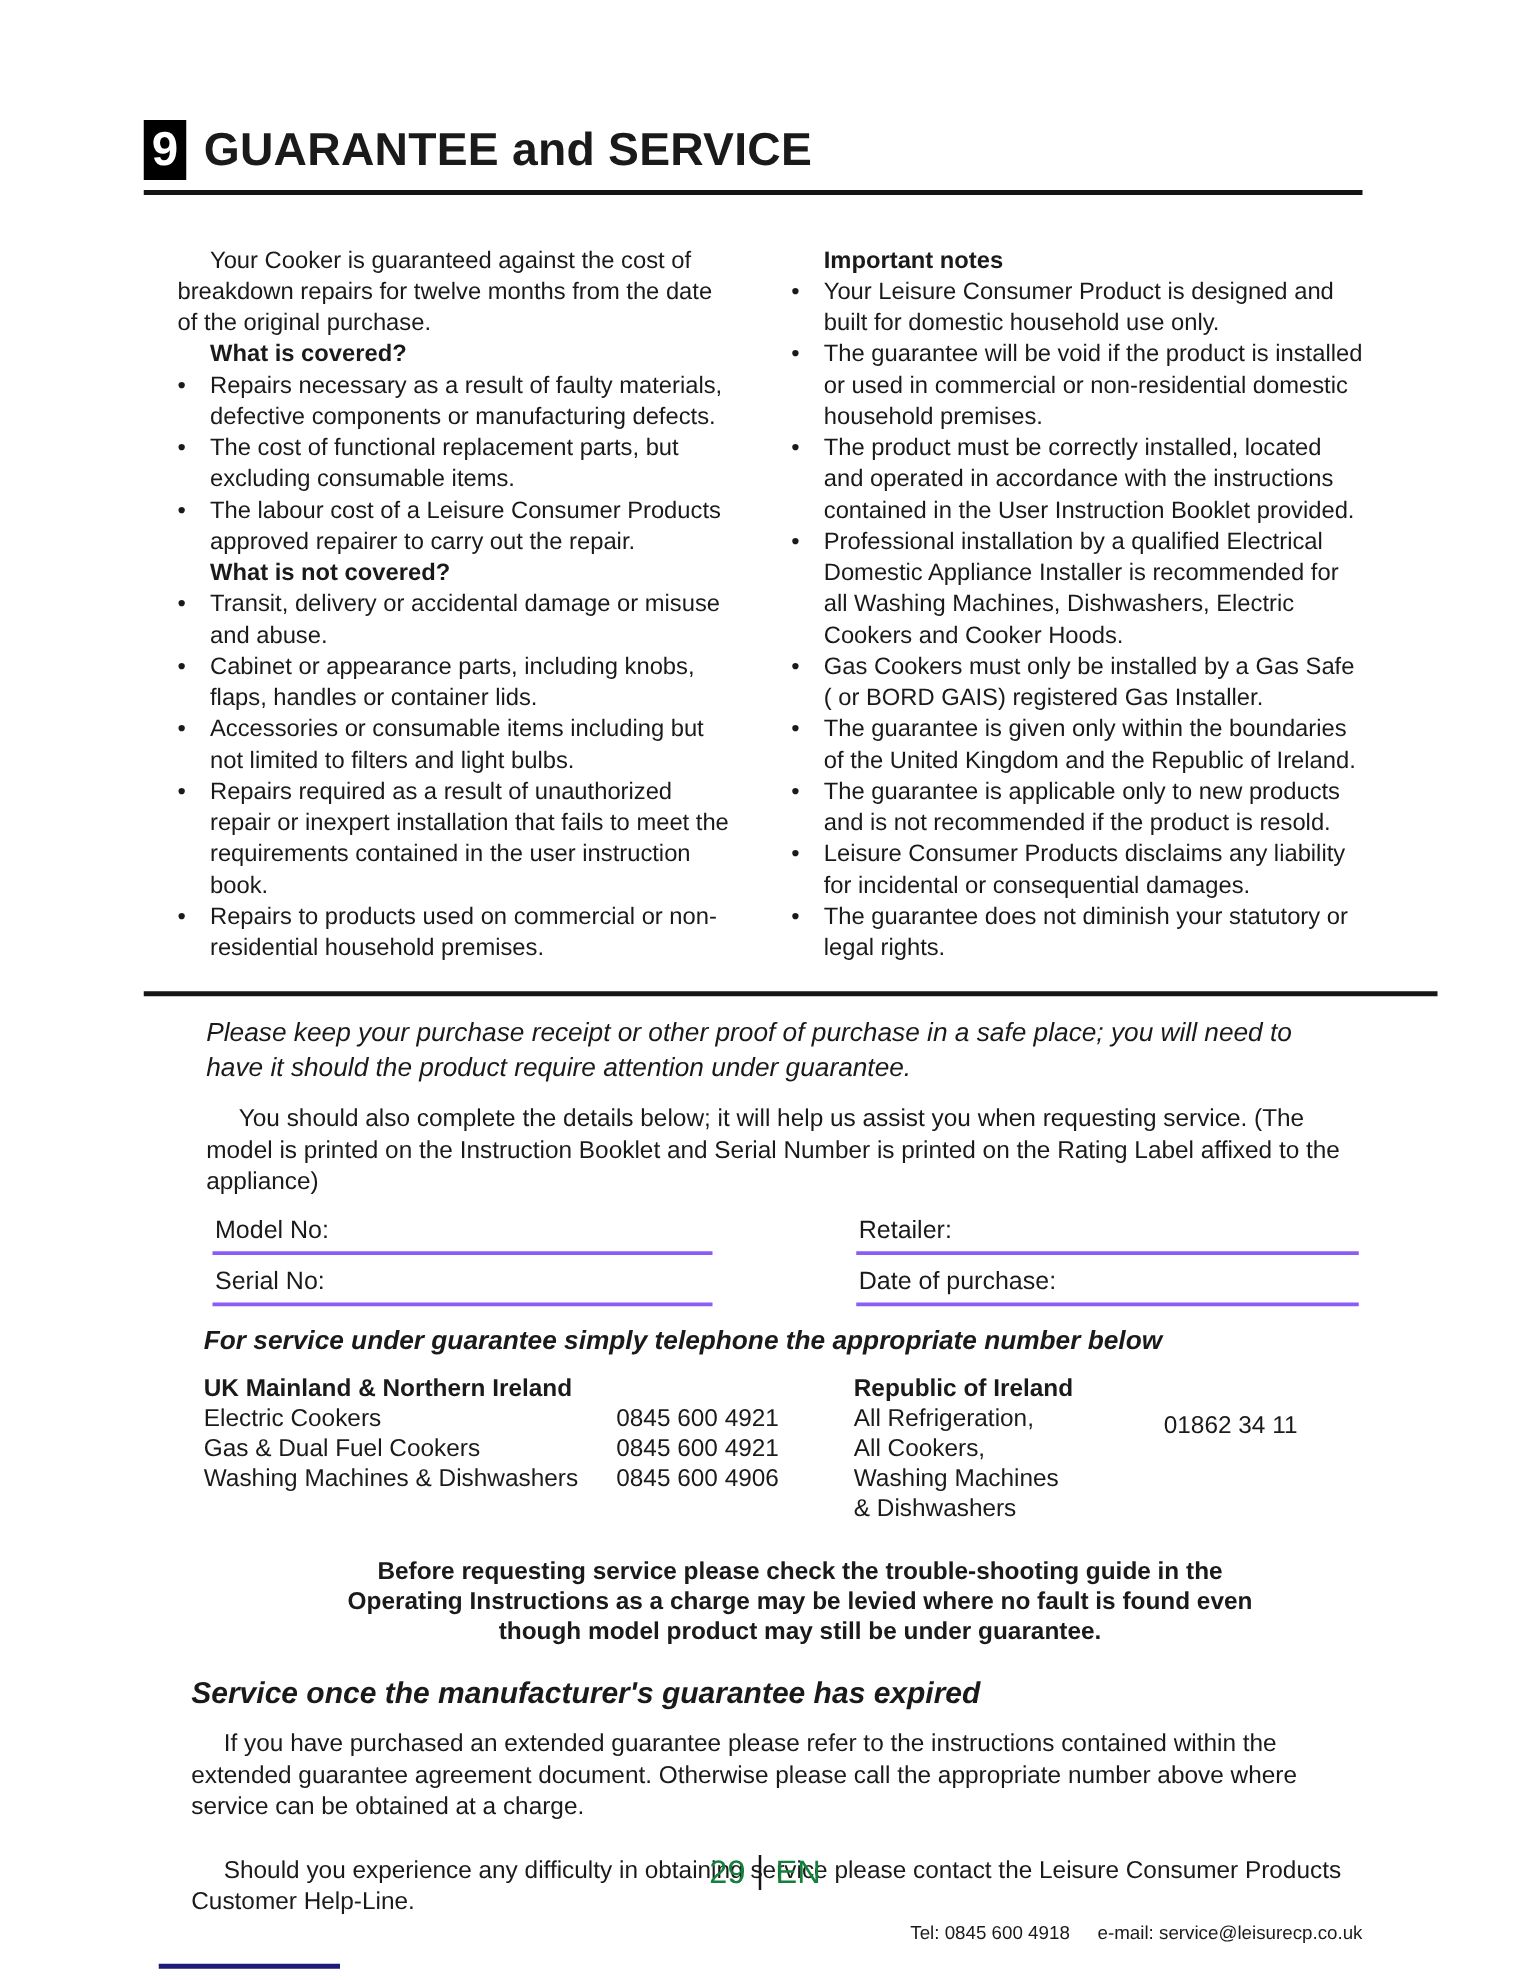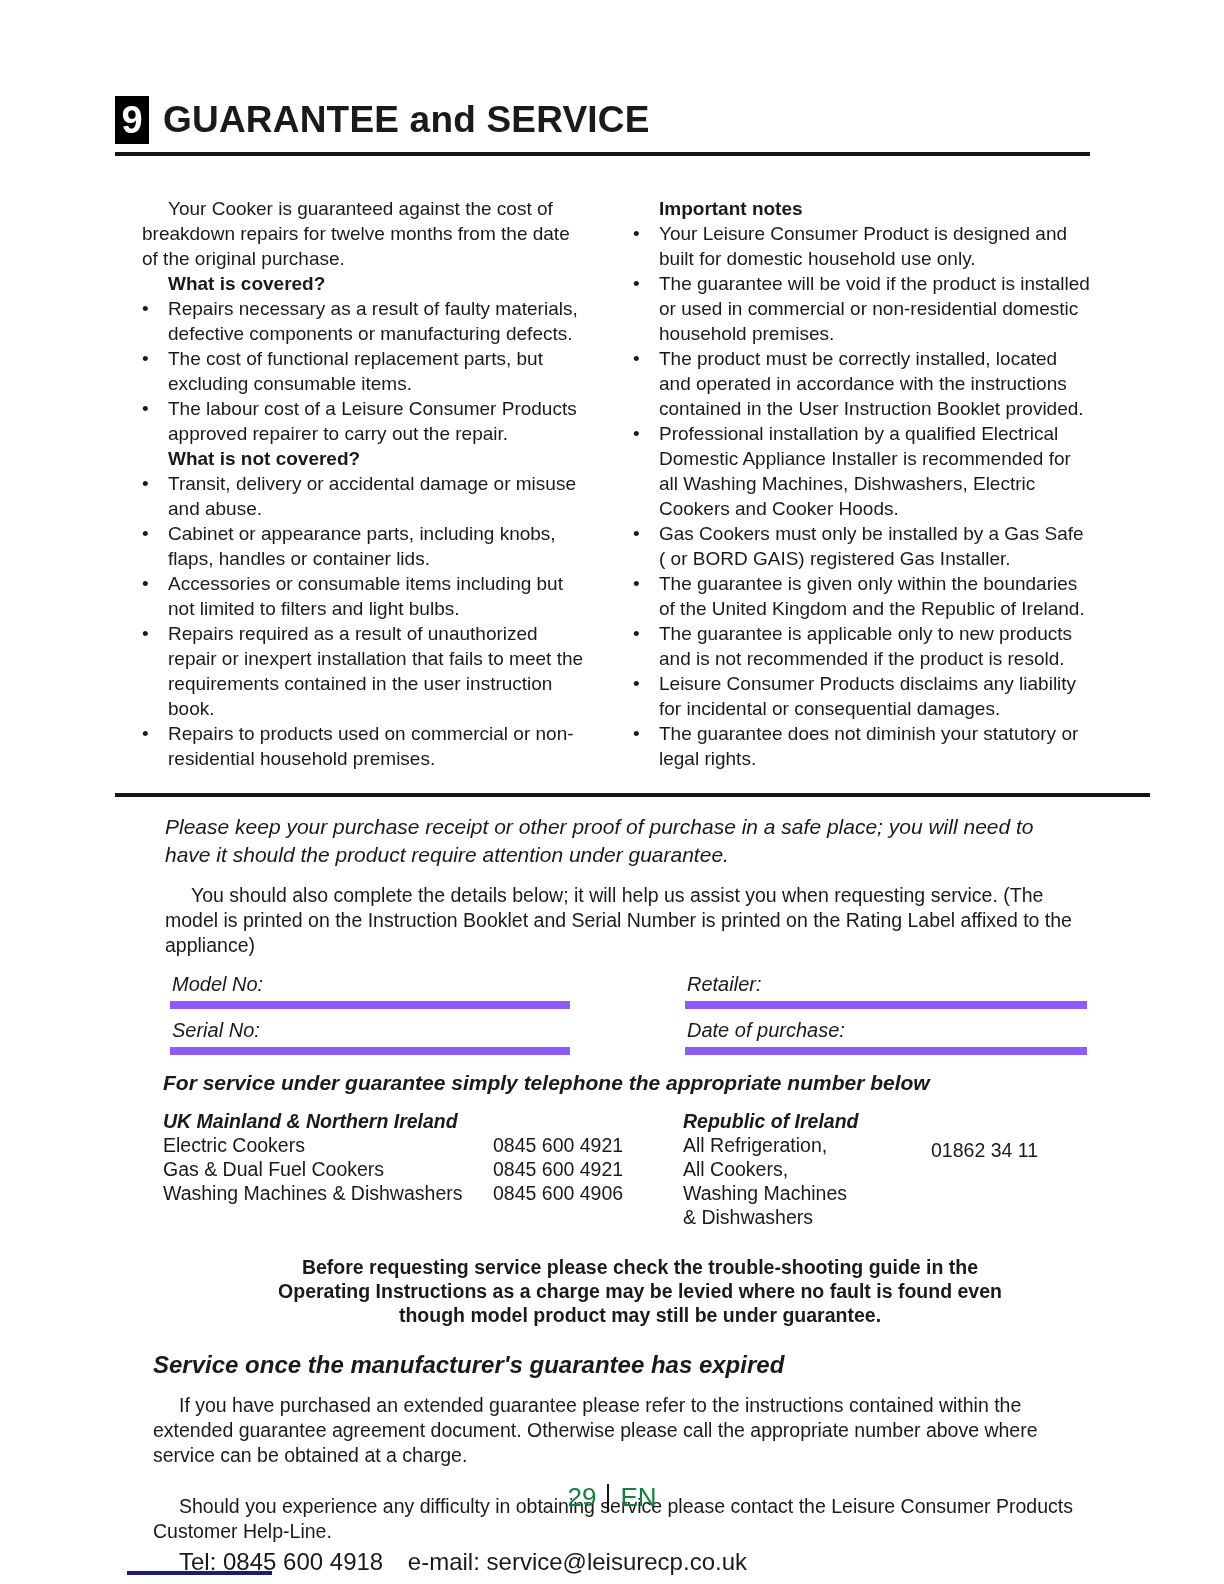--- a/index.html
+++ b/index.html
@@ -64,33 +64,32 @@
   .form-grid {
     margin:14px 0 0 55px;
     display:grid;
     grid-template-columns:400px 402px;
     column-gap:115px;
     row-gap:9px;
   }
   .ffield {
     font-size:20px;
     padding:1px 0 5px 2px;
-    border-bottom:8px solid #8b5cf6;
-    font-style:italic;
+    border-bottom:3px solid #8b5cf6;
   }
 
   
   .service-heading {
     margin:16px 0 0 48px;
     font-size:21px; font-weight:bold; font-style:italic;
   }
 
   
   .phones { display:flex; margin:14px 0 0 48px; font-size:19.5px; line-height:24px; }
-  .phone-heading { font-weight:bold;font-style:italic; }
+  .phone-heading { font-weight:bold; }
   .phone-col.uk { width:520px; flex:none; }
   .phone-row { display:flex; }
   .pr-label { width:330px; flex:none; }
   .roi-body { display:flex; }
   .roi-lines { width:248px; flex:none; }
   .roi-number { margin-top:5px; }
 
   
   .warning {
     margin:26px 0 0 145px;
@@ -105,21 +104,21 @@
     margin:24px 0 0 38px;
     font-size:24px; font-weight:bold; font-style:italic;
   }
   .para {
     margin:14px 0 0 38px;
     font-size:19.5px; line-height:25px;
     text-indent:26px;
     width:925px;
   }
   .para.helpline { margin-top:26px; }
-  .contact-line { margin:4px 0 0 64px; font-size:24px; }
+  .contact-line { margin:4px 0 0 64px; font-size:15px;text-align:right; }
   .contact-line .email { margin-left:18px; }
 
   
   .page-footer {
     position:absolute; left:0; top:1482px; width:1224px;
     text-align:center; font-size:26px; color:#15803d;
   }
   .footer-divider {
     display:inline-block; width:2px; height:28px;
     background:#141414; margin:0 11px; vertical-align:-6px;

